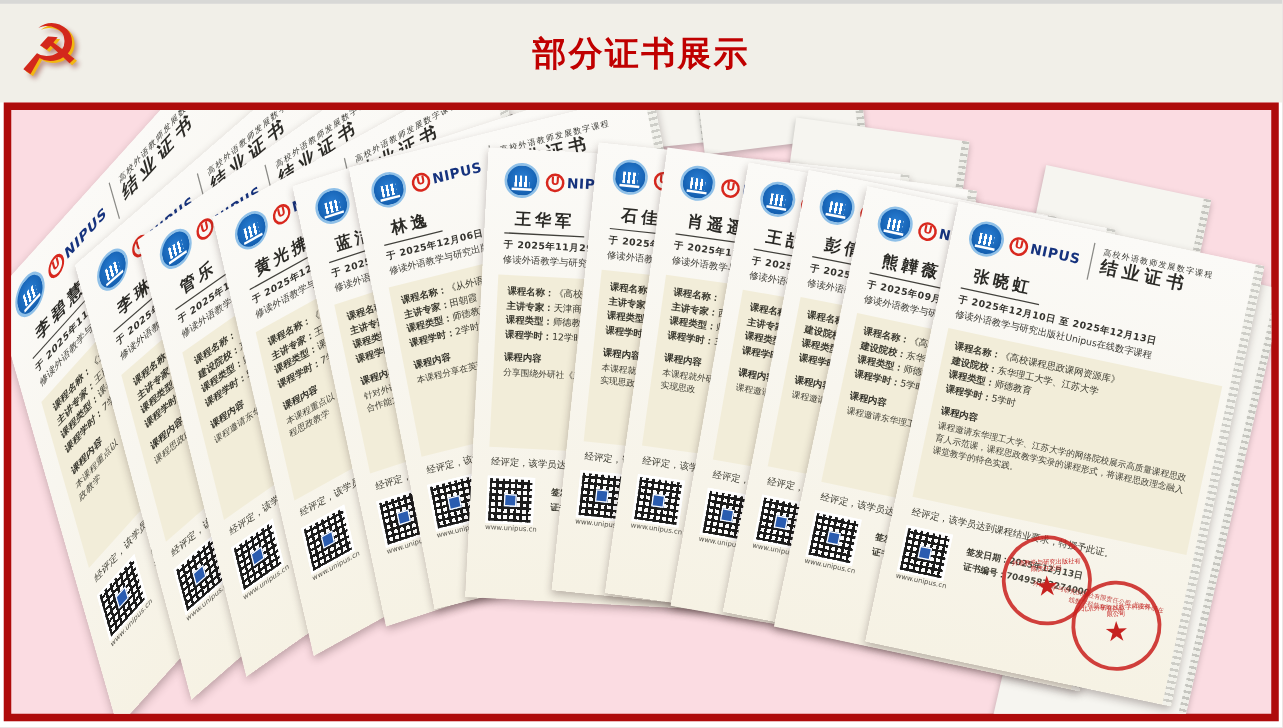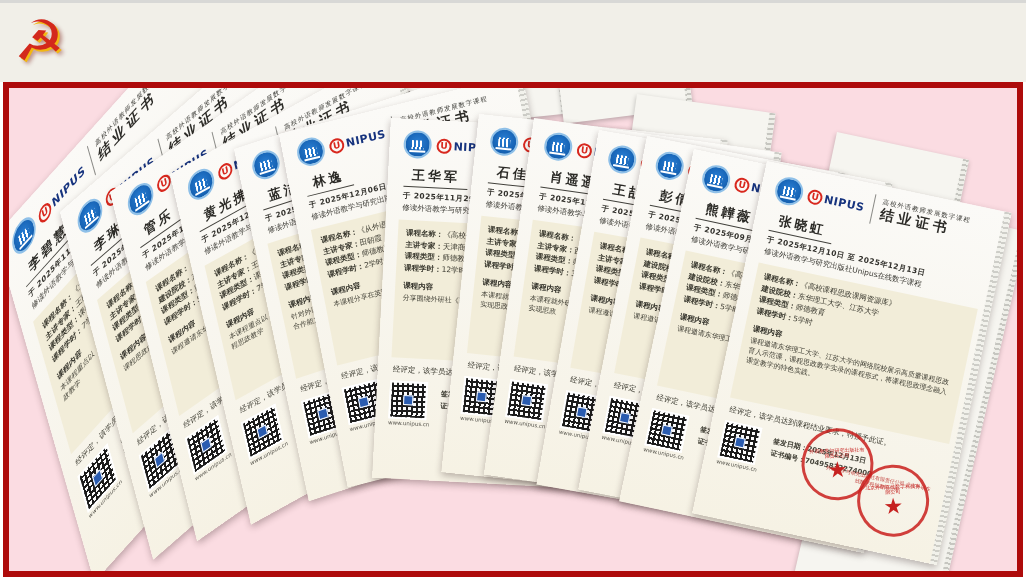--- a/index.html
+++ b/index.html
@@ -79,20 +79,21 @@
   .stamp.s2{left:64px;top:26px;}
   .stamp .ring{font-size:5px;line-height:1.1;max-width:56px;text-align:center;}
   .stamp .star{font-size:22px;line-height:1;}
 </style>
 </head>
 <body>
 
 <div class="slide">
   <div class="header">
     <div class="emblem">☭</div>
+    <div class="slide-title">部分证书展示</div>
   </div>
   <div class="board">
       <div class="tab" style="left: 380px; top: 0px; width: 175px; height: 44px; z-index: 1; transform: rotate(-6deg);">
     <span class="tab-text">线数字课程</span>
     <span class="tab-edge"></span>
   </div>
       <div class="tab" style="left: 550px; top: -4px; width: 130px; height: 40px; z-index: 2; transform: rotate(-7deg);">
     <span class="tab-text"></span>
     <span class="tab-edge"></span>
   </div>

